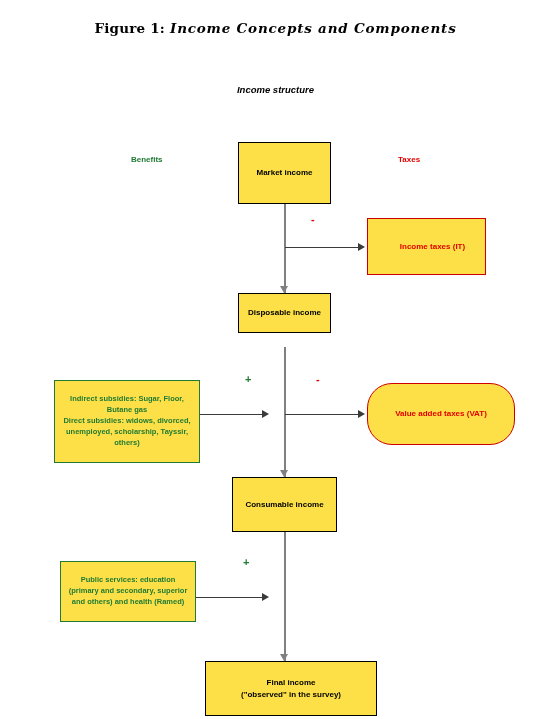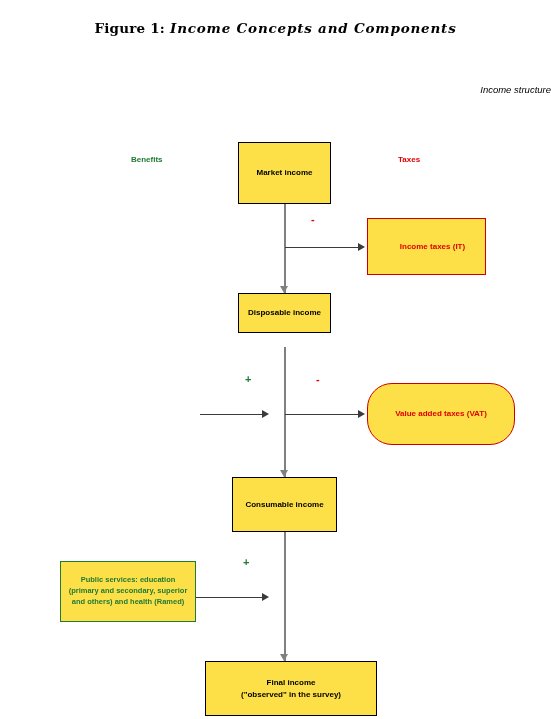--- a/index.html
+++ b/index.html
@@ -38,23 +38,23 @@
   }
   .fig-title .lbl { font-style: normal; }
   .fig-title .ttl { font-style: italic; letter-spacing: 0.8px; margin-left: 5px; }
 
   
   .subtitle {
     position: absolute;
     left: 0;
     top: 78px;
     width: 551px;
-    text-align: right;
+    text-align: center;
     font-size: 9.5px;
-    font-weight: normal;
+    font-weight: bold;
     font-style: italic;
   }
 
   
   .col-head {
     position: absolute;
     font-size: 8px;
     font-weight: bold;
     white-space: nowrap;
   }
@@ -197,20 +197,23 @@
   </div>
 
   <div class="box red box-it">
     <span class="box-label">Income taxes (IT)</span>
   </div>
 
   <div class="box black box-disposable">
     <span class="box-label">Disposable income</span>
   </div>
 
+  <div class="box green box-subsidies">
+    <span class="box-label">Indirect subsidies: Sugar, Floor, Butane gas<br>Direct subsidies: widows, divorced, unemployed, scholarship, Tayssir, others)</span>
+  </div>
 
   <div class="box red box-vat">
     <span class="box-label">Value added taxes (VAT)</span>
   </div>
 
   <div class="box black box-consumable">
     <span class="box-label">Consumable income</span>
   </div>
 
   <div class="box green box-public">

